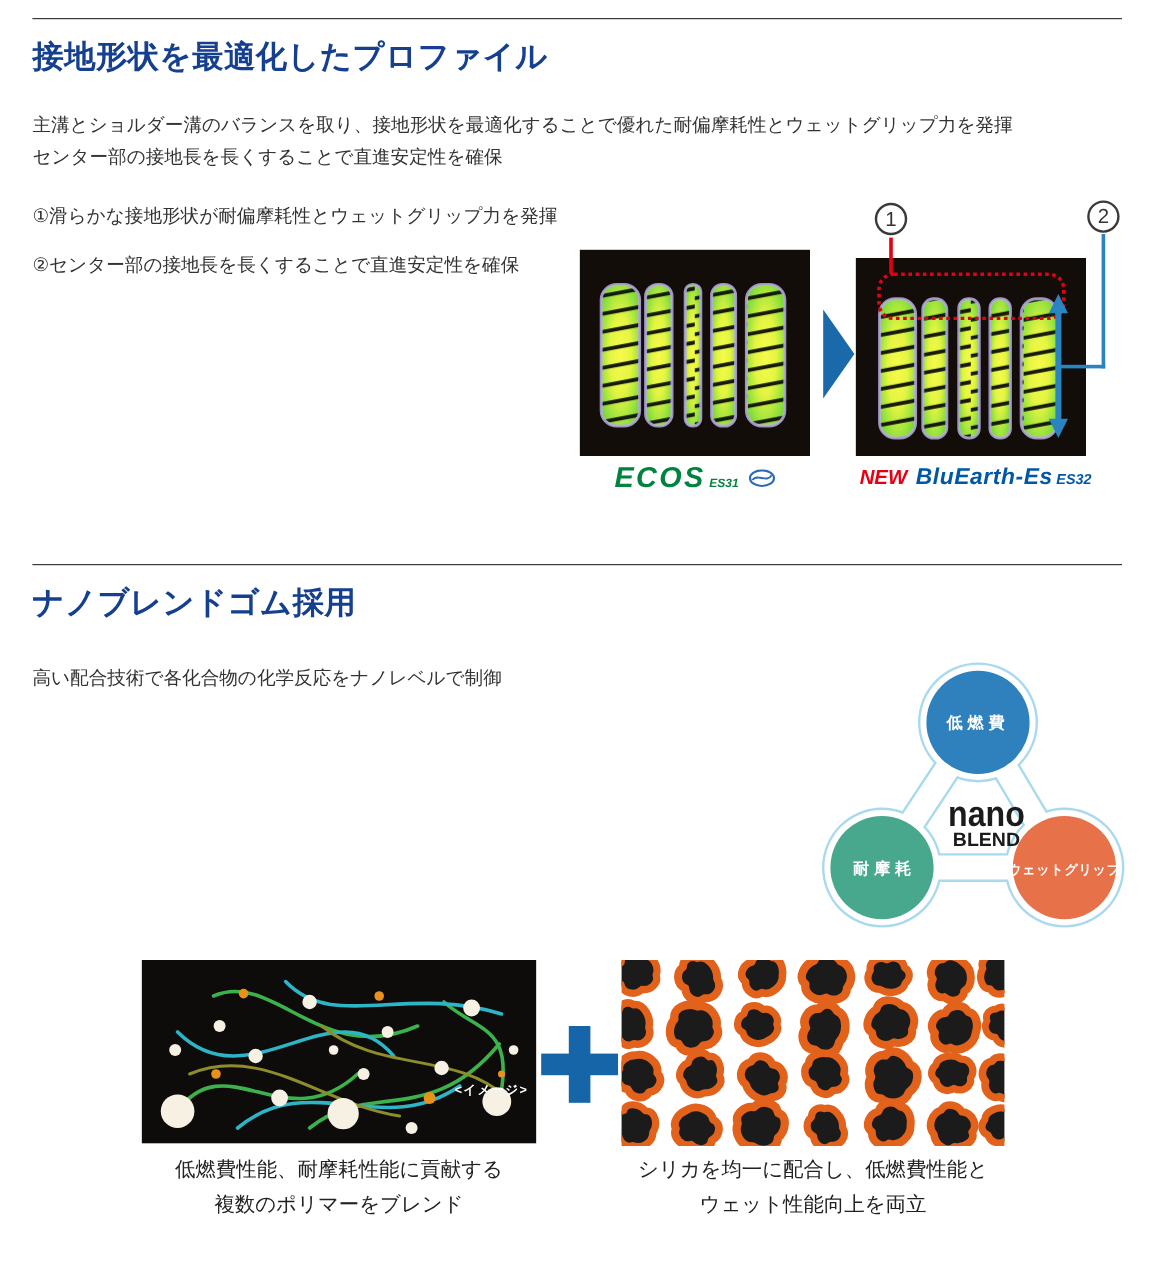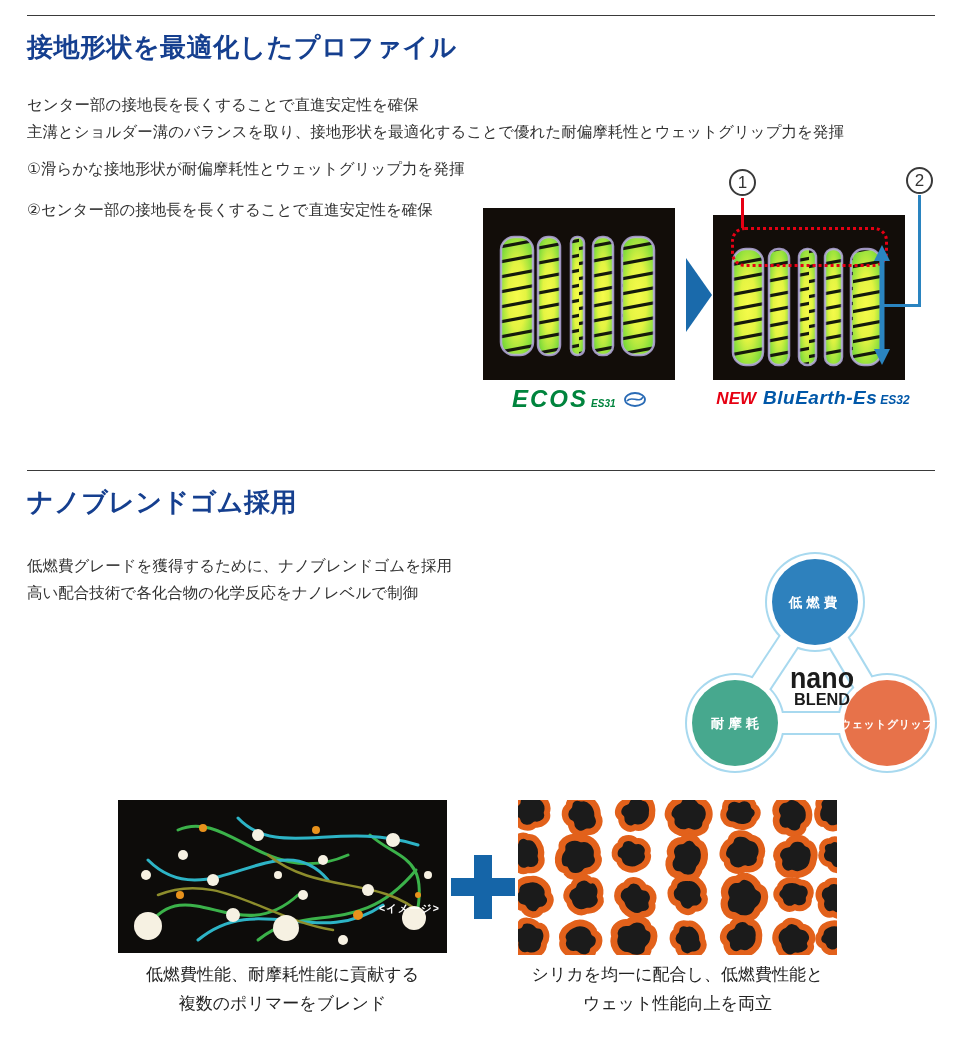--- a/index.html
+++ b/index.html
@@ -56,25 +56,25 @@
 </head>
 <body>
 
 <div class="page">
 
   <div class="rule" style="top:15px"></div>
 
   <div class="sec-heading" style="top:30px">接地形状を最適化したプロファイル</div>
 
   <div class="body-text" style="top:91px">
+    <div>主溝とショルダー溝のバランスを取り、接地形状を最適化することで優れた耐偏摩耗性とウェットグリップ力を発揮</div>
     <div>センター部の接地長を長くすることで直進安定性を確保</div>
-    <div>主溝とショルダー溝のバランスを取り、接地形状を最適化することで優れた耐偏摩耗性とウェットグリップ力を発揮</div>
-  </div>
-
-  <div class="points" style="top:158px">
+  </div>
+
+  <div class="points" style="top:170px">
     <p class="pt">①滑らかな接地形状が耐偏摩耗性とウェットグリップ力を発揮</p>
     <p class="pt">②センター部の接地長を長くすることで直進安定性を確保</p>
   </div>
 
   <div class="figure1">
 
     <svg class="patch patch-old" width="192" height="172" viewBox="0 0 192 172">
       <defs>
         <radialGradient id="rg1" cx="50%" cy="50%" r="70%">
           <stop offset="0" stop-color="#f6fb4a"></stop>
@@ -155,21 +155,20 @@
     <div class="tire-label tire-label-new">
       <span class="new-prefix">NEW</span><span class="be-name">BluEarth-Es</span><span class="be-code">ES32</span>
     </div>
   </div>
 
   <div class="rule" style="top:470px"></div>
 
   <div class="sec-heading" style="top:485px">ナノブレンドゴム採用</div>
 
   <div class="body-text" style="top:552px">
-    <div>低燃費グレードを獲得するために、ナノブレンドゴムを採用</div>
     <div>高い配合技術で各化合物の化学反応をナノレベルで制御</div>
   </div>
 
   <svg class="trefoil" width="260" height="250" viewBox="0 0 260 250">
 
     <g stroke="#a8d9ef" stroke-width="24" fill="#a8d9ef">
       <line x1="130" y1="59" x2="50" y2="180"></line>
       <line x1="130" y1="59" x2="202" y2="180"></line>
       <line x1="50" y1="180" x2="202" y2="180"></line>
       <circle cx="130" cy="59" r="50" stroke="none"></circle>

